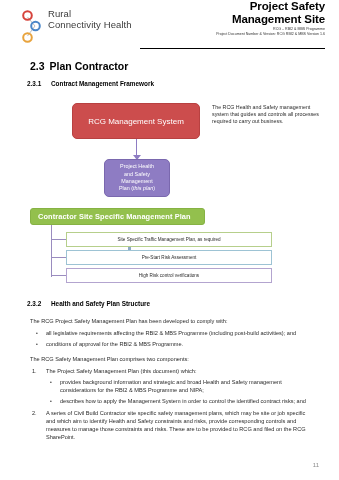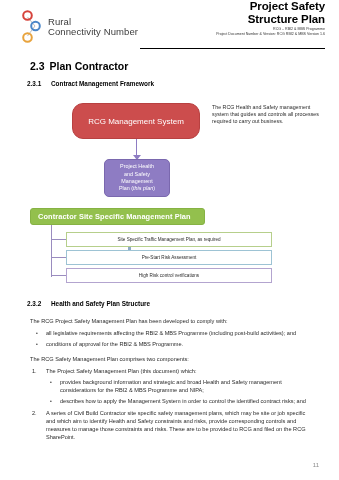--- a/index.html
+++ b/index.html
@@ -23,21 +23,21 @@
     position: relative;
     height: 50px;
     padding: 8px 14px 0 20px;
     box-sizing: border-box;
   }
   .logo-wrap {
     position: absolute;
     left: 20px;
     top: 9px;
     display: flex;
-    align-items: center;
+    align-items: flex-start;
     gap: 5px;
   }
   .logo-mark { width: 23px; height: 36px; display: block; }
   .logo-text {
     font-size: 9.5px;
     line-height: 10.5px;
     color: #3c3c3c;
     letter-spacing: 0.1px;
   }
   .logo-text .l1 { display: block; }
@@ -100,21 +100,21 @@
     margin-top: 8px;
   }
   .box-red {
     position: absolute;
     left: 72px;
     top: 8px;
     width: 128px;
     height: 36px;
     background: #cc4d4d;
     border: 1px solid #b84141;
-    border-radius: 11px;
+    border-radius: 5px;
     color: #ffffff;
     font-size: 8px;
     display: flex;
     align-items: center;
     justify-content: center;
     box-sizing: border-box;
   }
   .connector-v {
     position: absolute;
     left: 136px;
@@ -304,27 +304,27 @@
     <div class="logo-wrap">
       <svg class="logo-mark" viewBox="0 0 23 36">
         <line x1="7.5" y1="8" x2="15" y2="17" stroke="#bbbbbb" stroke-width="1"></line>
         <line x1="15" y1="17" x2="7.5" y2="27" stroke="#bbbbbb" stroke-width="1"></line>
         <circle cx="7.5" cy="6.5" r="4.3" fill="none" stroke="#d6433b" stroke-width="2"></circle>
         <circle cx="15.5" cy="17" r="4.3" fill="none" stroke="#4a86c8" stroke-width="2"></circle>
         <circle cx="7.5" cy="28.5" r="4.3" fill="none" stroke="#e8a33d" stroke-width="2"></circle>
       </svg>
       <div class="logo-text">
         <span class="l1">Rural</span>
-        <span class="l2">Connectivity Number</span>
+        <span class="l2">Connectivity Health</span>
       </div>
     </div>
 
     <div class="header-right">
       <div class="doc-title">Project Safety</div>
-      <div class="doc-title">Structure Plan</div>
+      <div class="doc-title">Management Site</div>
       <div class="doc-sub1">RCG – RBI2 &amp; MBS Programme</div>
       <div class="doc-sub2">Project Document Number &amp; Version: RCG RBI2 &amp; MBS  Version 1.6</div>
     </div>
     <div class="header-rule"></div>
   </div>
 
   <div class="h2">
     <span class="num">2.3</span><span>Plan Contractor</span>
   </div>
 

